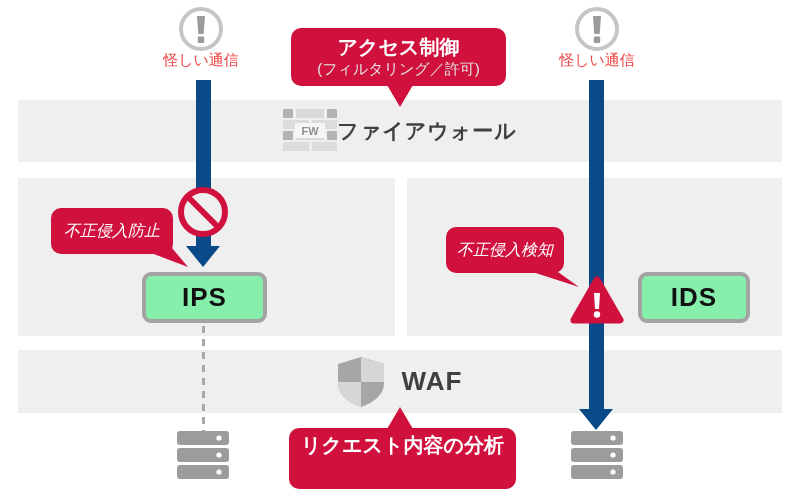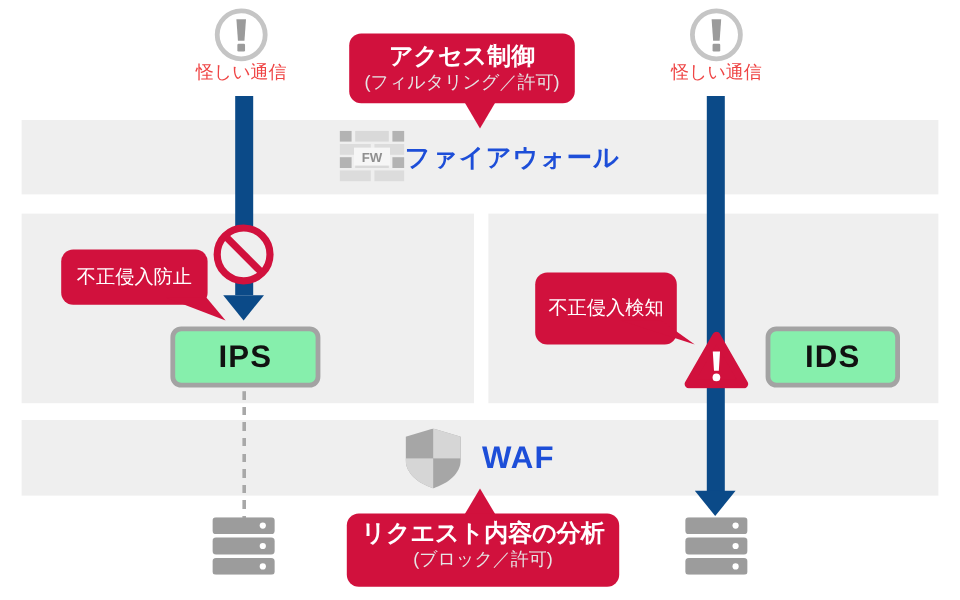--- a/index.html
+++ b/index.html
@@ -5,21 +5,21 @@
   * { margin:0; padding:0; box-sizing:border-box; }
   html,body { background:#ffffff; }
   .canvas {
     position:relative; width:800px; height:500px; background:#ffffff;
     font-family:"Liberation Sans","DejaVu Sans",sans-serif; overflow:hidden;
   }
   .band { position:absolute; background:#efefef; }
   .band-content {
     position:absolute; inset:0; display:flex; align-items:center; justify-content:center; 
   }
-  .band-label { font-size:21px; font-weight:bold; color:#1d4ed8; letter-spacing:1px; }
+  .band-label { font-size:21px; font-weight:bold; color:#404040; letter-spacing:1px; }
 
   .source-label {
     position:absolute; width:140px; text-align:center; font-size:15px; color:#ef4444;
   }
 
   .vline { position:absolute; background:#0b4a88; }
   .arrowhead-down {
     position:absolute; width:0; height:0;
     border-left:17px solid transparent; border-right:17px solid transparent;
     border-top:21px solid #0b4a88;
@@ -34,21 +34,21 @@
     display:flex; align-items:center; justify-content:center;
     font-size:26px; font-weight:bold; color:#111; letter-spacing:1px;
   }
 
   .callout {
     position:absolute; background:#d1113d; border-radius:10px; color:#fff; text-align:center;
   }
   .callout-title { font-weight:bold; font-size:20px; line-height:1.25; }
   .callout-sub { font-size:15px; color:#e5e5e5; line-height:1.2; }
   .callout-small {
-    display:flex; align-items:center; justify-content:center; font-size:16px;
+    display:flex; align-items:center; justify-content:center; font-size:16px;font-style:italic;
   }
   .pointer-down {
     position:absolute; width:0; height:0;
     border-left:13px solid transparent; border-right:13px solid transparent;
     border-top:22px solid #d1113d;
   }
   .pointer-up {
     position:absolute; width:0; height:0;
     border-left:13px solid transparent; border-right:13px solid transparent;
     border-bottom:22px solid #d1113d;
@@ -155,39 +155,38 @@
   </svg>
   <svg class="icon-abs" style="left:571px; top:431px;" width="52" height="48" viewBox="0 0 52 48">
     <rect x="0" y="0" width="52" height="14" rx="3" fill="#9c9c9c"></rect>
       <circle cx="42" cy="7" r="2.6" fill="#ffffff"></circle>
     <rect x="0" y="17" width="52" height="14" rx="3" fill="#9c9c9c"></rect>
       <circle cx="42" cy="24" r="2.6" fill="#ffffff"></circle>
     <rect x="0" y="34" width="52" height="14" rx="3" fill="#9c9c9c"></rect>
       <circle cx="42" cy="41" r="2.6" fill="#ffffff"></circle>
   </svg>
 
-  <div class="callout" style="left:291px; top:28px; width:188px; height:58px; padding-top:7px;">
+  <div class="callout" style="left:291px; top:28px; width:215px; height:58px; padding-top:7px;">
     <div class="callout-title">アクセス制御</div>
     <div class="callout-sub">(フィルタリング／許可)</div>
   </div>
   <div class="pointer-down" style="left:387px; top:85px;"></div>
 
   <div class="callout callout-small" style="left:51px; top:208px; width:122px; height:46px;">
     <span>不正侵入防止</span>
   </div>
   <svg class="tail-svg" style="left:130px; top:246px;" width="62" height="24" viewBox="0 0 62 24">
     <polygon points="8,2 42,2 58,21" fill="#d1113d"></polygon>
   </svg>
 
-  <div class="callout callout-small" style="left:446px; top:227px; width:118px; height:60px;">
+  <div class="callout callout-small" style="left:446px; top:227px; width:118px; height:46px;">
     <span>不正侵入検知</span>
   </div>
   <svg class="tail-svg" style="left:505px; top:265px;" width="80" height="26" viewBox="0 0 80 26">
     <polygon points="12,2 46,2 74,22" fill="#d1113d"></polygon>
   </svg>
 
   <div class="pointer-up" style="left:387px; top:407px;"></div>
   <div class="callout" style="left:289px; top:428px; width:227px; height:61px; padding-top:5px;">
     <div class="callout-title">リクエスト内容の分析</div>
-    <div class="callout-sub">(ブロック／許可)</div>
   </div>
 
 </div>
 
 </body></html>

